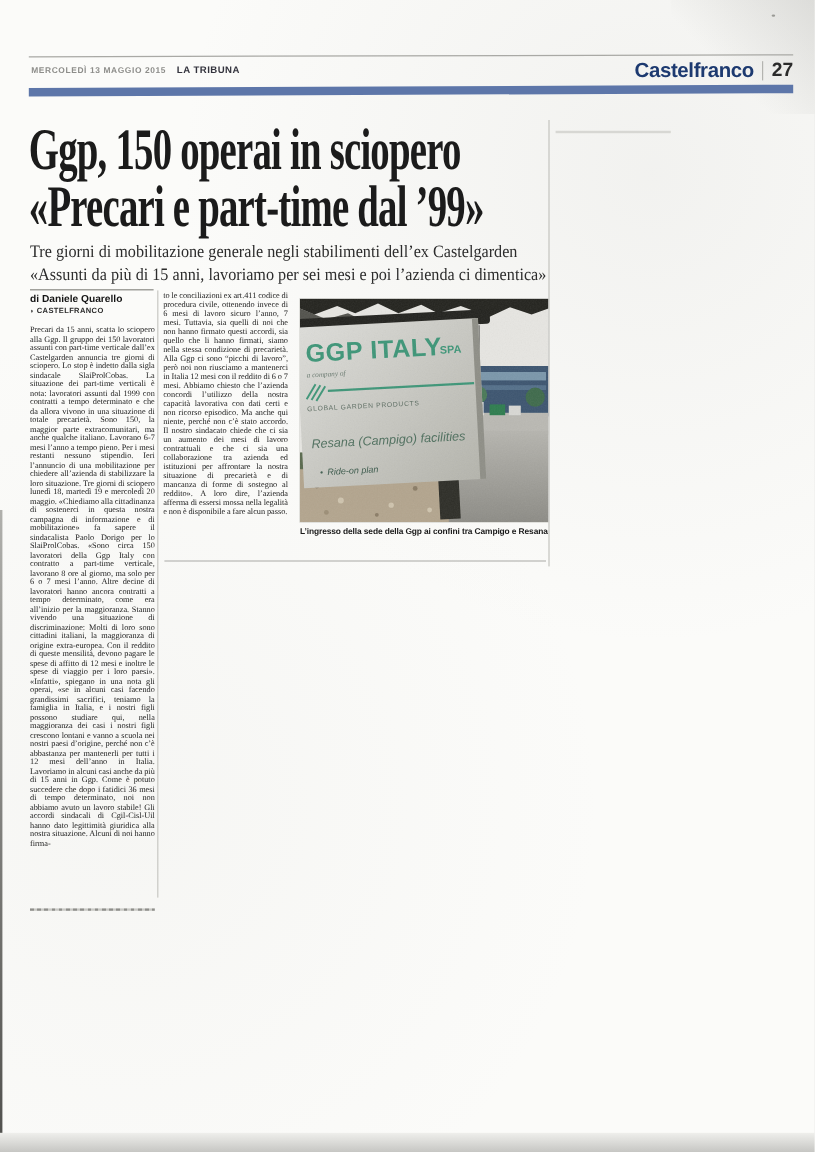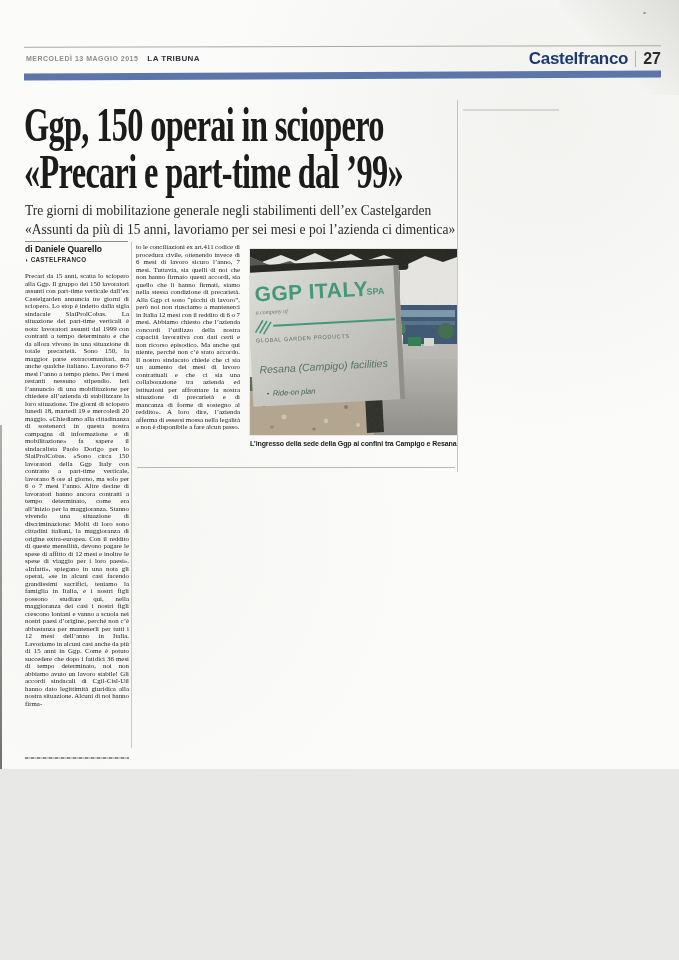--- a/index.html
+++ b/index.html
@@ -1,19 +1,19 @@
 <!DOCTYPE html>
 <html lang="it"><head>
 <meta charset="utf-8">
 <style>
   * { box-sizing: border-box; margin: 0; padding: 0; }
   html,body { background:#e8e8e6; }
   .scan {
     position: relative;
-    width: 679px; height: 769px;
+    width: 679px; height: 960px;
     margin: 0 auto;
     background:
       radial-gradient(circle at 80% 15%, rgba(200,200,196,.18), transparent 40%),
       radial-gradient(circle at 15% 70%, rgba(210,210,205,.12), transparent 45%),
       #fbfbf9;
     overflow: hidden;
     font-family: "Liberation Serif", serif;
     color: #1f1f1f;
   }
   .abs { position: absolute; }

